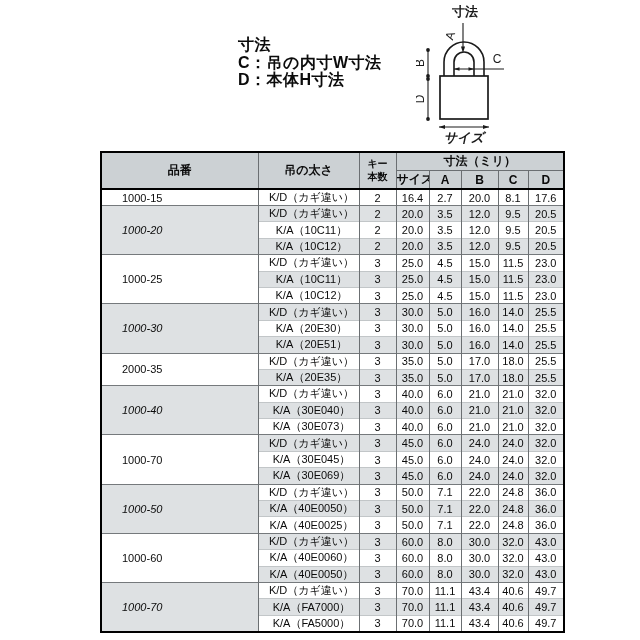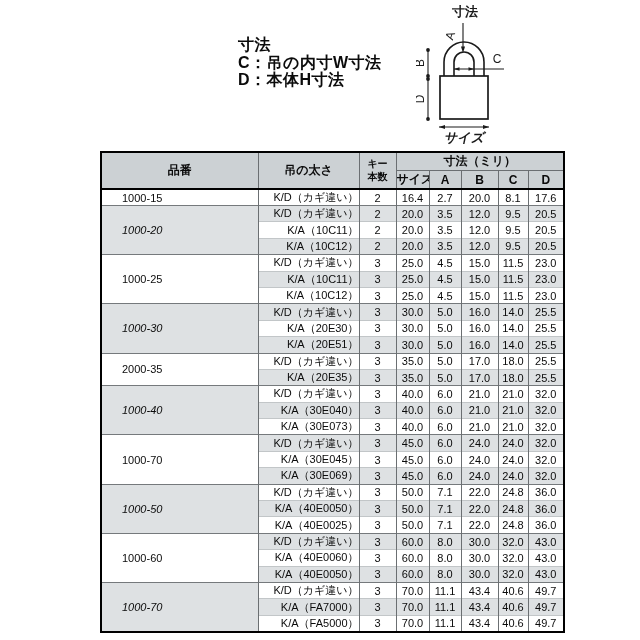--- a/index.html
+++ b/index.html
@@ -42,21 +42,21 @@
   tr.h2 { height: 17px; }
   .keys-head div { line-height: 13px; font-size: 10px; font-family: Liberation Mono, monospace; }
 
   .spec-table tbody tr { height: 16.4px; }
   .spec-table tbody td {
     font-size: 11px; text-align: center; background: #ffffff;
     border-top: 1px solid #c2c6c8; border-bottom: none;
   }
   .spec-table tbody tr.gstart td { border-top: 1px solid #75797c; }
   .spec-table tbody td.part { text-align: left; padding-left: 20px; }
-  .spec-table tbody td.spc  { text-align: right; padding-left: 6px; }
+  .spec-table tbody td.spc  { text-align: center; padding-left: 6px; }
   .spec-table tbody tr.shade td:not(.part) { background: var(--row-shade, #dee1e3); }
   .spec-table tbody td.part.gshade { background: var(--row-shade, #dee1e3); font-style: italic; }
 </style>
 </head>
 <body style="--header-bg: #ccd1d4; --row-shade: #dee1e3; --line-color: #1a1a1a;">
 
 <div class="legend">
   <div>寸法</div>
   <div>C：吊の内寸W寸法</div>
   <div>D：本体H寸法</div>

